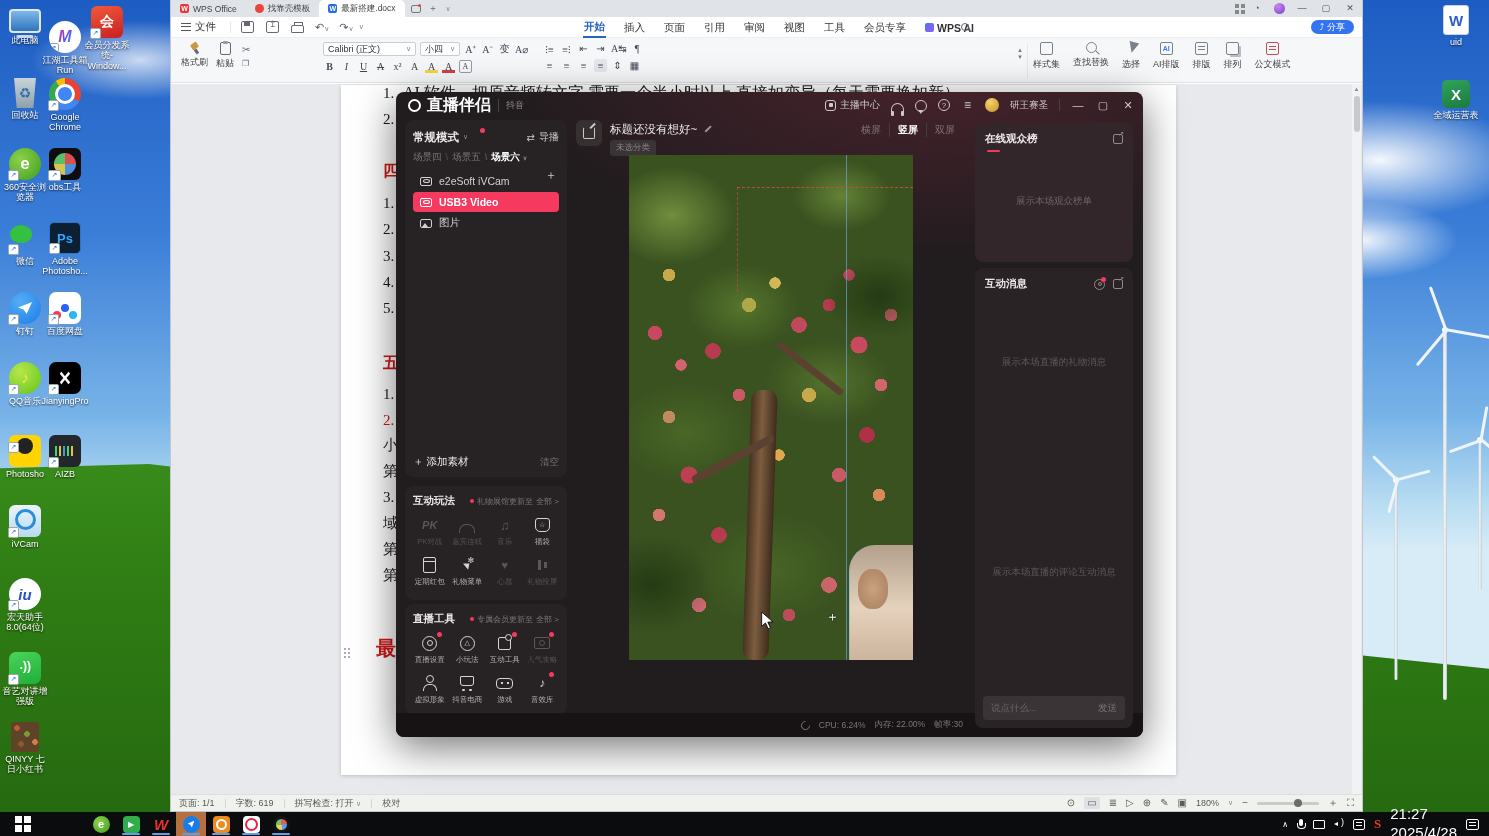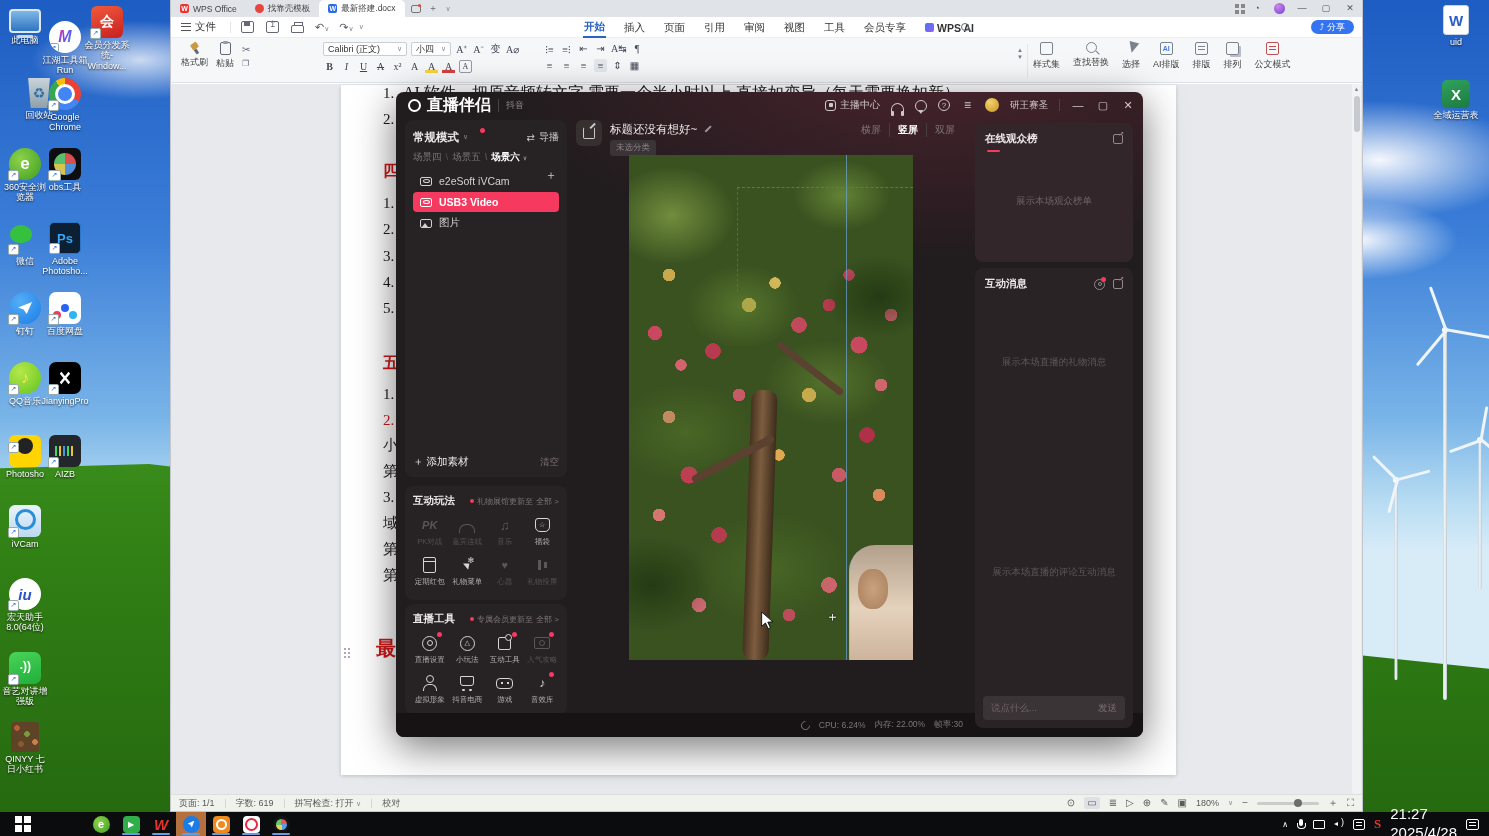--- a/index.html
+++ b/index.html
@@ -510,21 +510,21 @@
         <div class="dico"></div>
         <div class="dlabel">音艺对讲增强版</div>
       </div>
       <div class="dicon i18 ic-qinyy">
         <div class="dico"></div>
         <div class="dlabel">QINYY 七日小红书</div>
       </div>
     </div>
   <style>
     .dicon.i0{left:2px;top:6px}.dicon.i1{left:42px;top:21px}.dicon.i2{left:84px;top:6px}
-    .dicon.i3{left:16px;top:78px}.dicon.i4{left:42px;top:78px}
+    .dicon.i3{left:2px;top:78px}.dicon.i4{left:42px;top:78px}
     .dicon.i5{left:2px;top:148px}.dicon.i6{left:42px;top:148px}
     .dicon.i7{left:2px;top:222px}.dicon.i8{left:42px;top:222px}
     .dicon.i9{left:2px;top:292px}.dicon.i10{left:42px;top:292px}
     .dicon.i11{left:2px;top:362px}.dicon.i12{left:42px;top:362px}
     .dicon.i13{left:2px;top:435px}.dicon.i14{left:42px;top:435px}
     .dicon.i15{left:2px;top:505px}
     .dicon.i16{left:2px;top:578px}
     .dicon.i17{left:2px;top:652px}
     .dicon.i18{left:2px;top:722px}
   </style>
@@ -619,21 +619,21 @@
           <span>粘贴</span>
         </div>
         <div class="cutcol">
           <span>✂</span>
           <span style="font-size:8px">❐</span>
         </div>
       </div>
 
       <div class="rgroup" style="left:152px;flex-direction:column;gap:4px">
         <div class="fontrow">
-          <div class="combo" style="width:84px">
+          <div class="combo" style="width:93px">
             <span>Calibri (正文)</span>
               <span class="caret">∨</span>
           </div>
           <div class="combo" style="width:40px">
             <span>小四</span>
               <span class="caret">∨</span>
           </div>
           <span class="fbtn">A⁺</span>
           <span class="fbtn">A⁻</span>
           <span class="fbtn">变</span>

